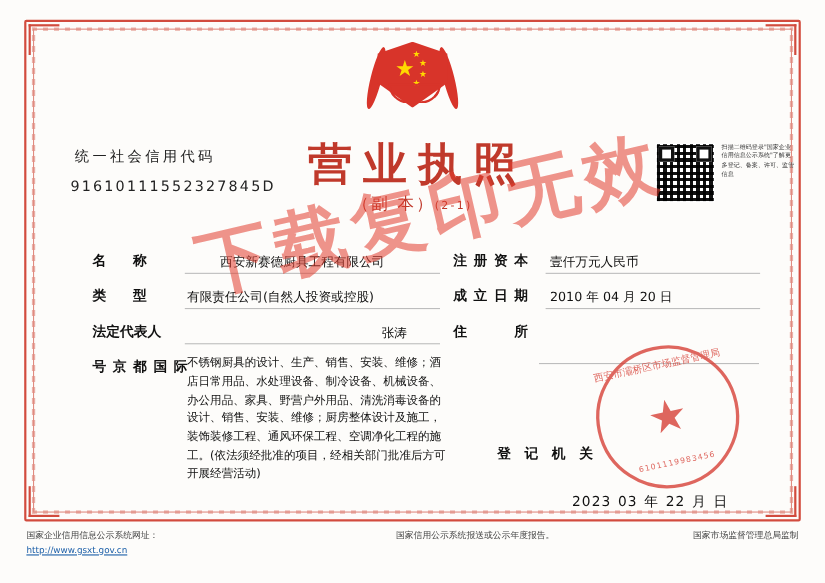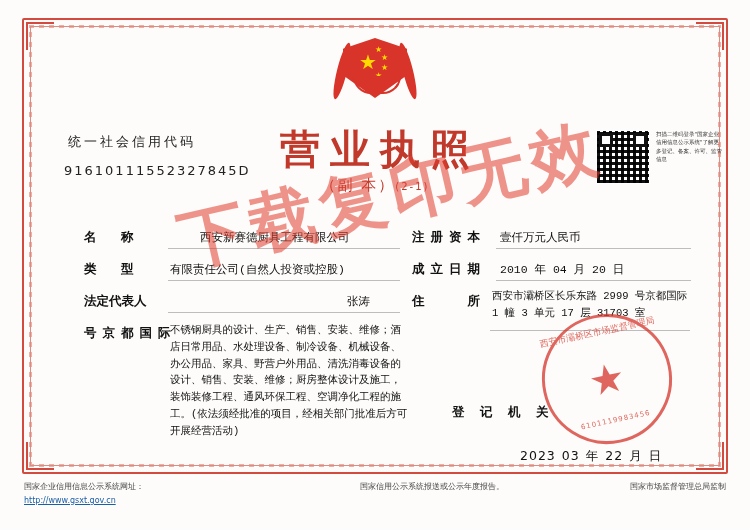--- a/index.html
+++ b/index.html
@@ -110,21 +110,21 @@
     border:3px solid #111;box-sizing:border-box;
   }
   .qr::before{left:2px;top:2px;}
   .qr::after{right:2px;top:2px;}
   .qr-note{
     position:absolute;right:28px;top:130px;width:66px;
     font-size:5.5px;line-height:1.5;color:#333;
   }
 
   
-  .fields{position:absolute;left:0;top:0;width:750px;height:530px;font-family:Liberation Mono, monospace;}
+  .fields{position:absolute;left:0;top:0;width:750px;height:530px;}
   .flabel{
     position:absolute;font-size:12.5px;color:#111;font-weight:bold;
     letter-spacing:6px;
   }
   .fvalue{
     position:absolute;font-size:11.5px;color:#111;line-height:1.65;
   }
   .fline{
     position:absolute;height:1px;background:#bdbdbd;
   }
@@ -258,21 +258,20 @@
 
     <div class="flabel" id="lbl-capital">注册资本</div>
     <div class="fvalue" id="val-capital">壹仟万元人民币</div>
     <div class="fline" id="line-capital"></div>
 
     <div class="flabel" id="lbl-estdate">成立日期</div>
     <div class="fvalue" id="val-estdate">2010 年 04 月 20 日</div>
     <div class="fline" id="line-estdate"></div>
 
     <div class="flabel" id="lbl-addr">住　　所</div>
-    <div class="fvalue" id="val-addr">西安市灞桥区长乐东路 2999 号京都国际 1 幢 3 单元 17 层 31703 室</div>
     <div class="fline" id="line-addr"></div>
 
     <div class="flabel" id="lbl-registry">登 记 机 关</div>
   </div>
 
   <div class="seal">
     <div class="seal-text" style="font-size:9px;color:#d4352b;text-align:center;padding-top:8px;box-sizing:border-box;">西安市灞桥区市场监督管理局</div>
     <div class="inner-star">★</div>
     <div class="seal-sub">6101119983456</div>
   </div>

